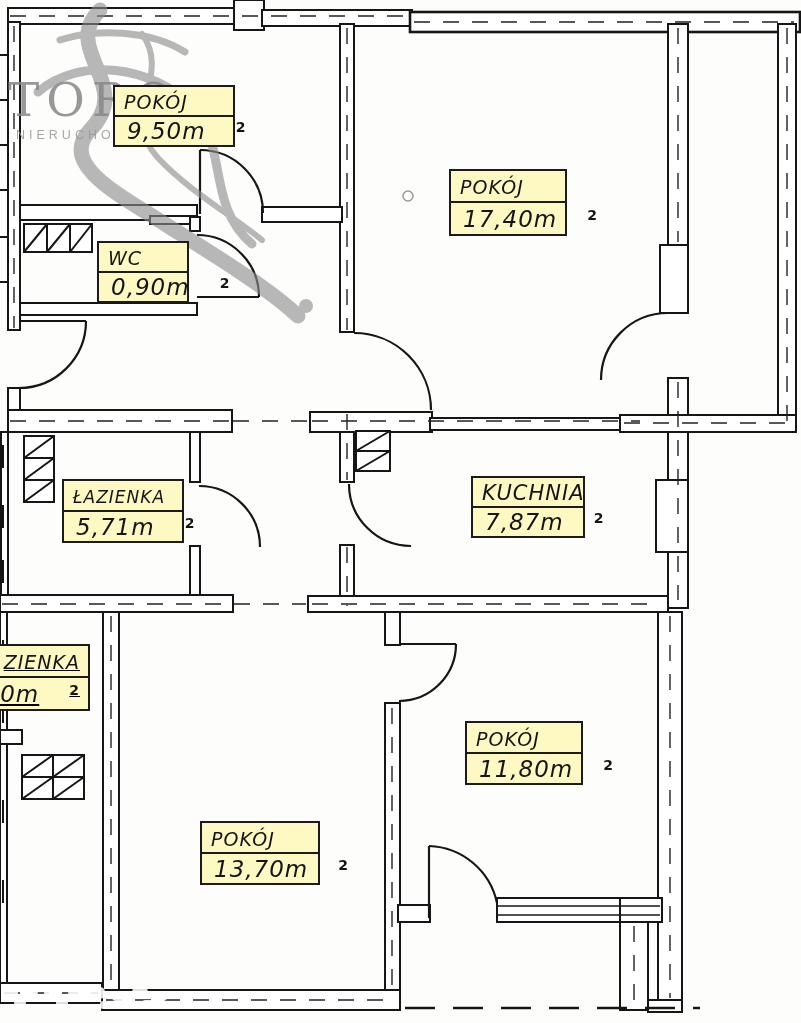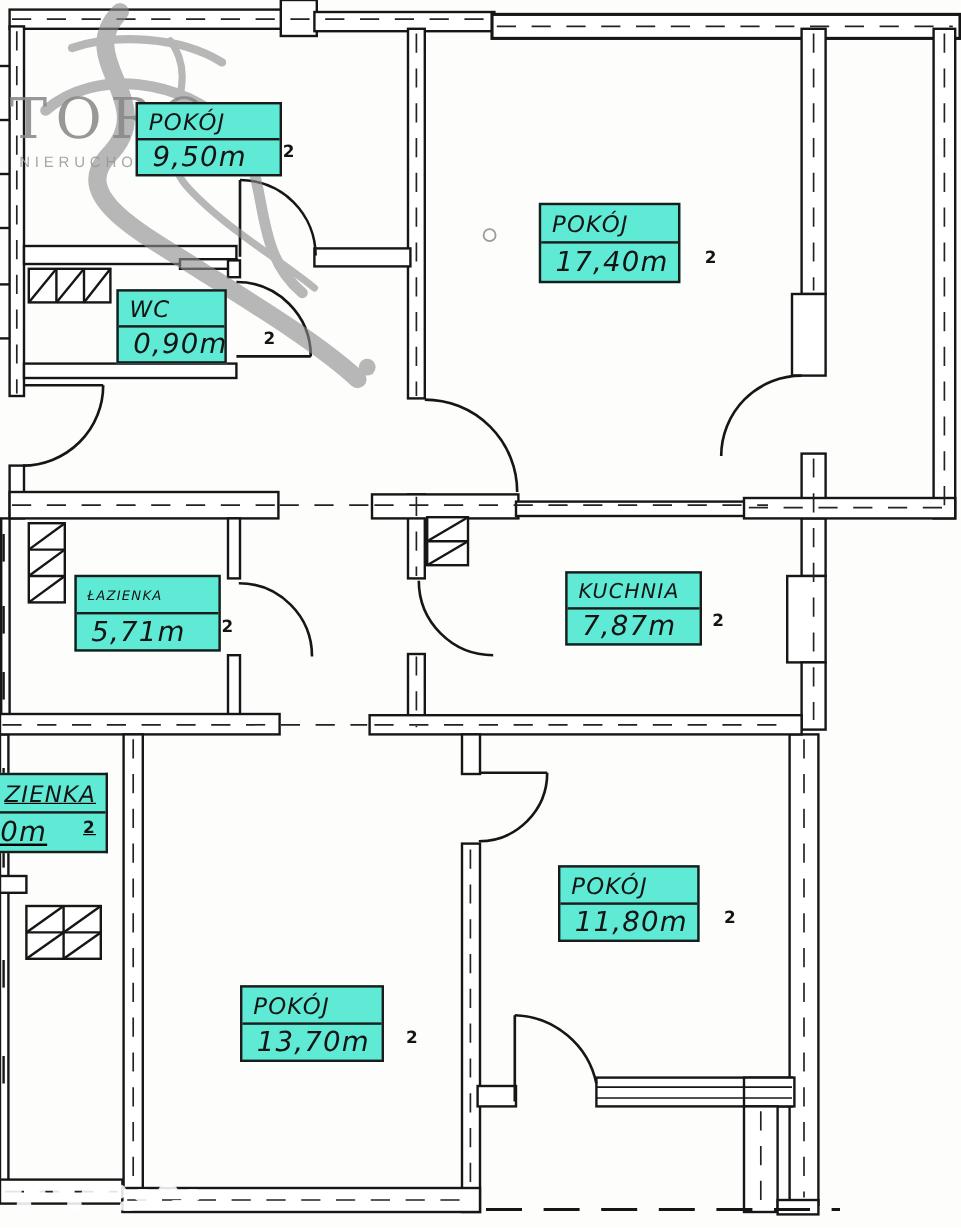--- a/index.html
+++ b/index.html
@@ -1,20 +1,20 @@
 <!DOCTYPE html>
 <html><head>
 <meta charset="utf-8">
 <style>
   html,body{margin:0;padding:0;background:#fff;}
   #stage{position:relative;width:801px;height:1023px;background:#fdfdfc;overflow:hidden;
          font-family:"DejaVu Sans",sans-serif;}
   #walls{position:absolute;left:0;top:0;}
   
-  .room-label{position:absolute;background:#5eead4;border:2px solid #1b1b1b;z-index:5;
+  .room-label{position:absolute;background:#fef9c3;border:2px solid #1b1b1b;z-index:5;
               display:flex;flex-direction:column;justify-content:space-between;}
   .room-label .name{flex:0 0 45%;display:flex;align-items:center;padding:2px 0 0 9px;
               font-style:italic;font-size:19px;letter-spacing:1px;color:#141414;
               border-bottom:2px solid #1b1b1b;font-weight:500;}
   .room-label .area{flex:1;display:flex;align-items:center;padding-left:12px;
               font-style:italic;font-size:23px;color:#141414;letter-spacing:1px;gap:28px;}
   .room-label .area sup{font-size:14px;font-weight:bold;margin-left:2px;transform:translateY(-4px);font-style:normal;}
   .cut-left{border-left:none;}
   .cut-left .name,.cut-left .area{justify-content:flex-end;padding-right:8px;padding-left:0;}
   
@@ -229,29 +229,29 @@
 
 <div class="room-label" style="left:449px;top:169px;width:114px;height:63px;">
   <div class="name">POKÓJ</div>
   <div class="area">
         <span>17,40m</span>
         <sup>2</sup>
       </div>
 </div>
 
 <div class="room-label" style="left:62px;top:479px;width:118px;height:60px;">
-  <div class="name" style="font-size:11px">ŁAZIENKA</div>
+  <div class="name" style="font-size:17px">ŁAZIENKA</div>
   <div class="area">
         <span>5,71m</span>
         <sup>2</sup>
       </div>
 </div>
 
 <div class="room-label" style="left:471px;top:476px;width:110px;height:58px;">
-  <div class="name" style="font-size:17px">KUCHNIA</div>
+  <div class="name" style="font-size:21px">KUCHNIA</div>
   <div class="area">
         <span>7,87m</span>
         <sup>2</sup>
       </div>
 </div>
 
 <div class="room-label cut-left" style="left:0px;top:644px;width:88px;height:63px;text-decoration:underline;">
   <div class="name">ZIENKA</div>
   <div class="area">
         <span>30m</span>

